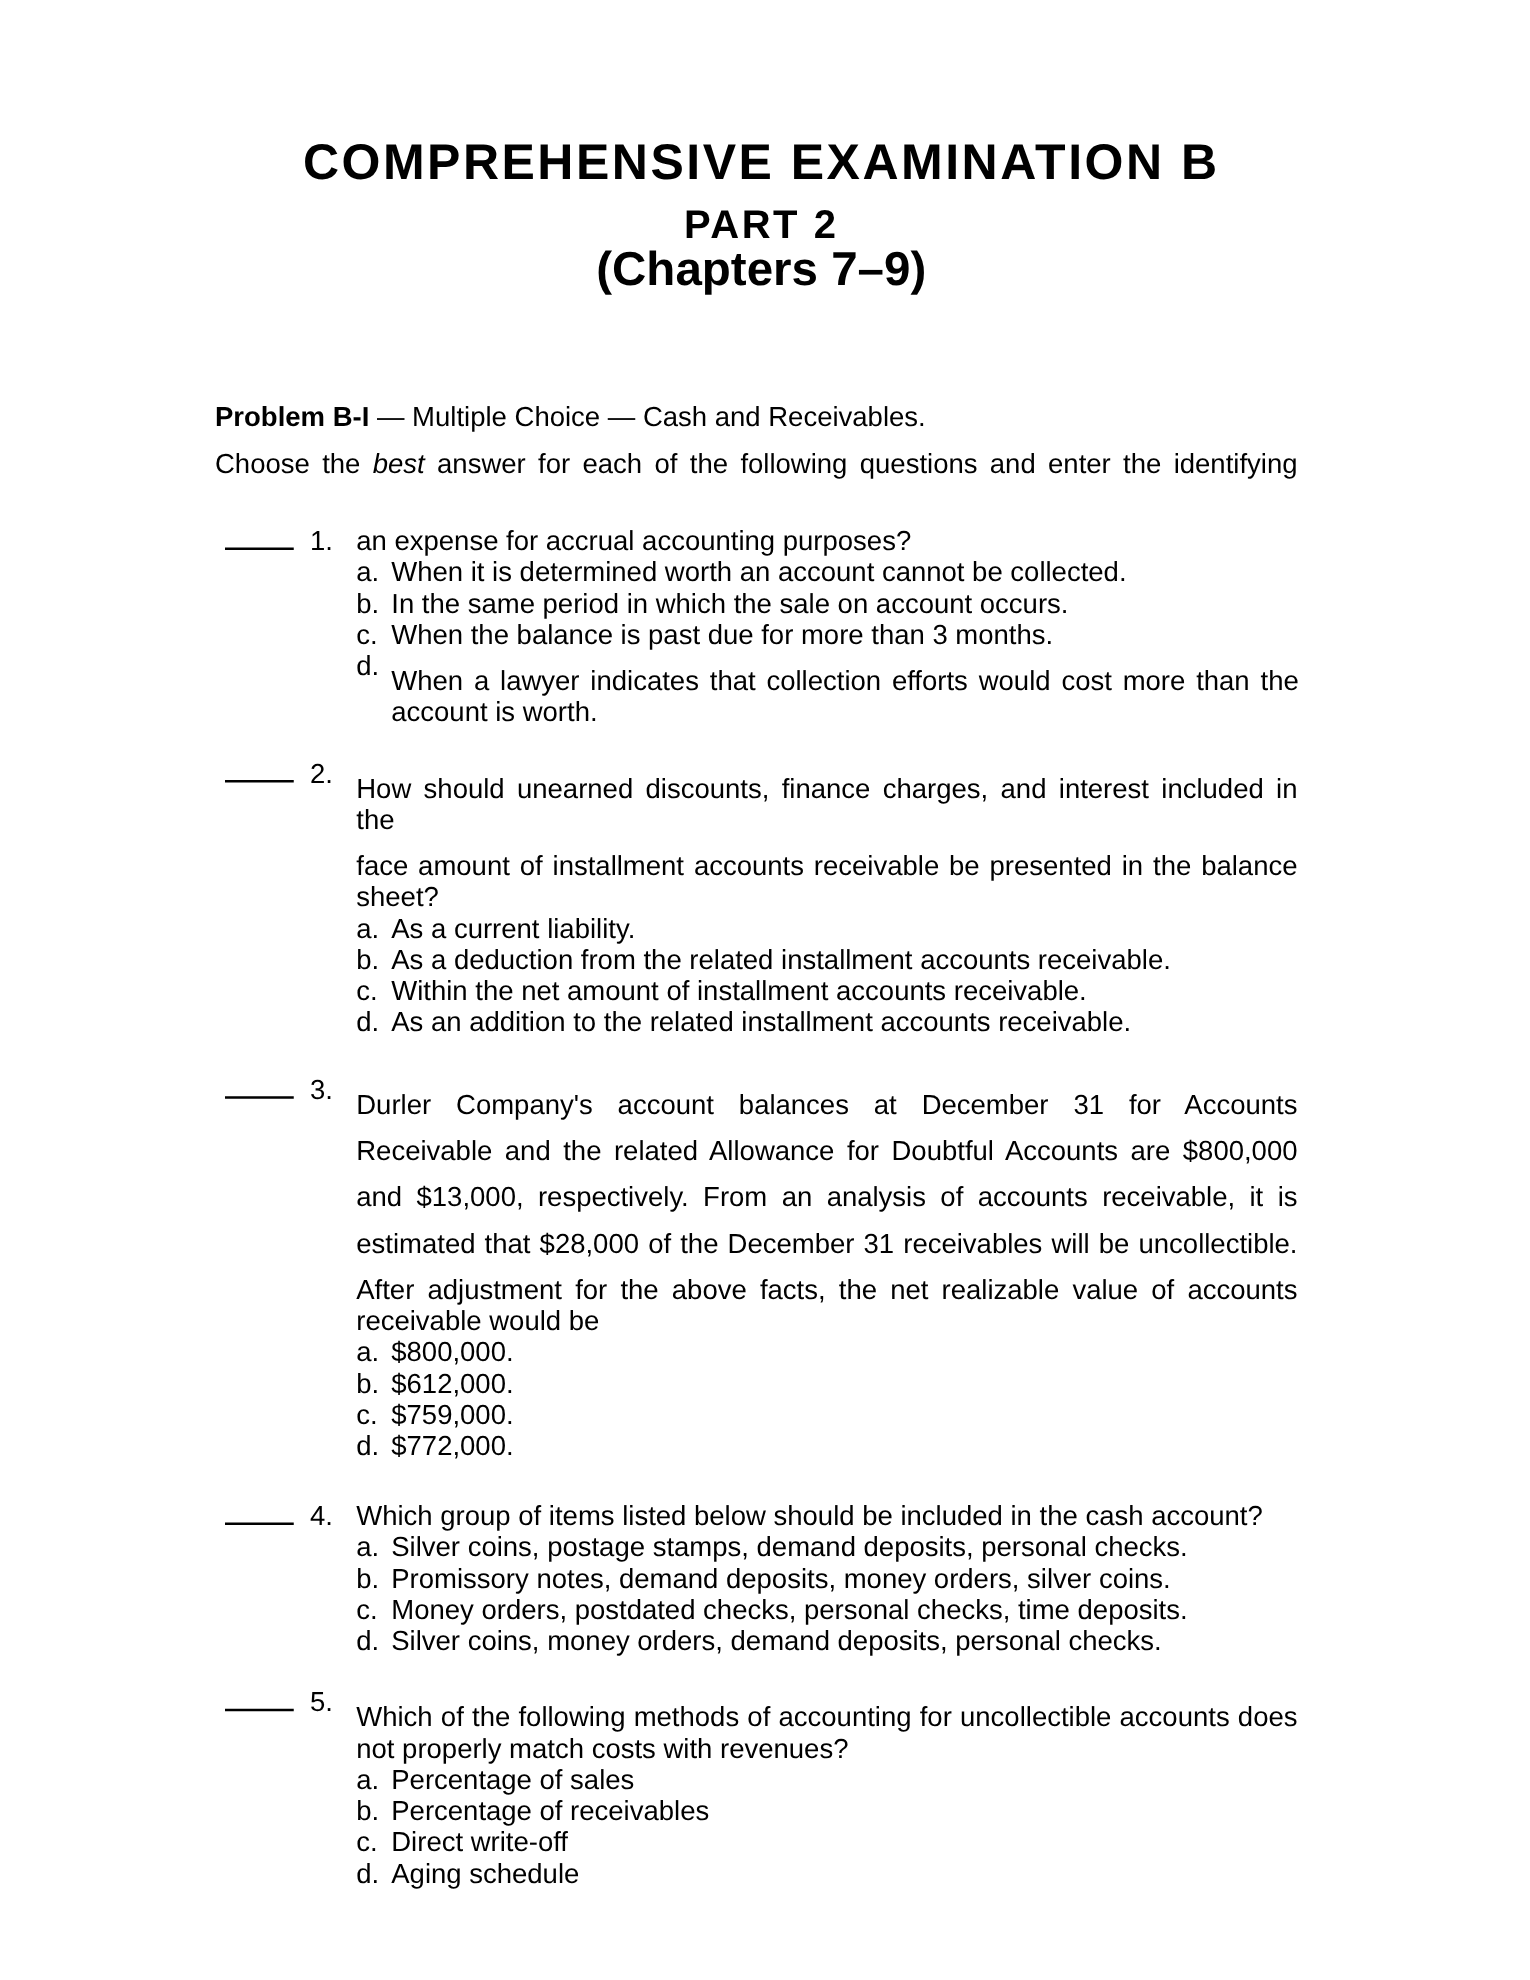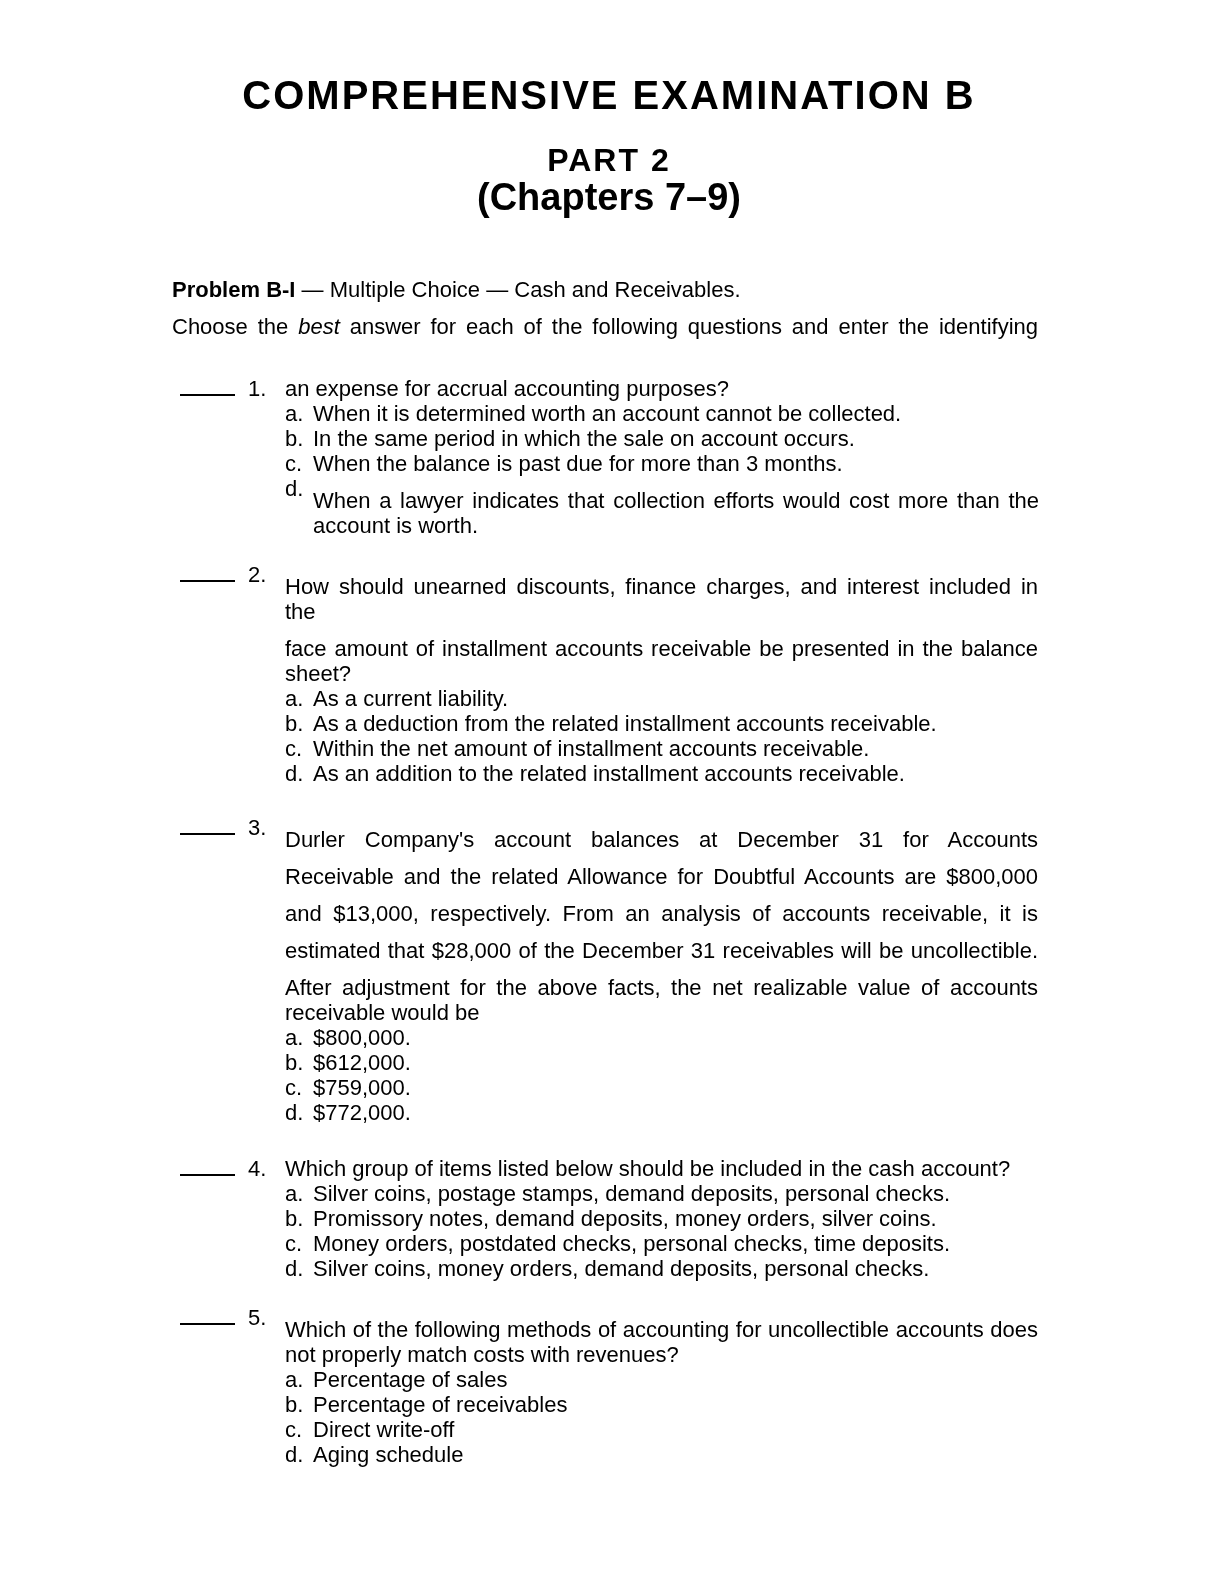--- a/index.html
+++ b/index.html
@@ -3,28 +3,28 @@
 <meta charset="utf-8">
 <style>
   * { margin:0; padding:0; box-sizing:border-box; }
   html { background:#ffffff; }
   body {
     width:1224px; height:1584px;
     background:#ffffff; color:#000000;
     font-family:"Liberation Sans", sans-serif;
     overflow:hidden;
   }
-  .content { padding-top:72px; margin-left:172px; width:866px; }
+  .content { padding-top:107px; margin-left:172px; width:866px; }
 
   .headings { text-align:center; margin-left:8px; }
   .doc-title    { font-size:40px; line-height:46px; font-weight:bold; letter-spacing:2px; }
-  .part-title   { font-size:32px; line-height:37px; font-weight:bold; letter-spacing:2px; margin-top:24px; }
+  .part-title   { font-size:32px; line-height:37px; font-weight:bold; letter-spacing:2px; margin-top:8px; }
   .chapters-title { font-size:38px; line-height:37px; font-weight:bold; }
 
-  .problem-heading { margin-top:61px; font-size:22px; line-height:25px; }
+  .problem-heading { margin-top:86px; font-size:22px; line-height:25px; }
   .problem-label { font-weight:bold; }
 
   .instructions { margin-top:9px; }
 
   .line { font-size:22px; line-height:25px; }
   .jfull { text-align:justify; text-align-last:justify;margin-top:12px; }
   .it { font-style:italic; }
 
   .questions { }
   .question { display:flex; align-items:flex-start; }

